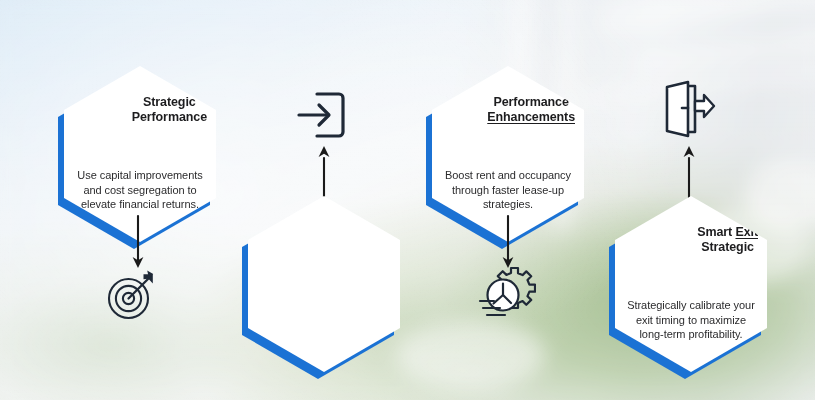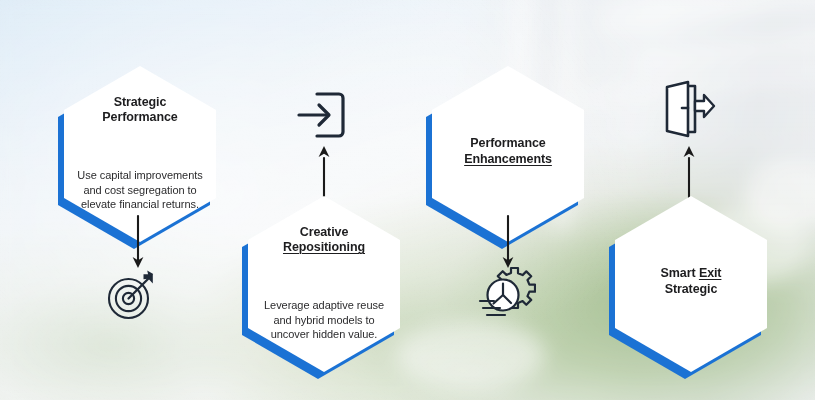--- a/index.html
+++ b/index.html
@@ -105,21 +105,21 @@
   .hex-face {
     position: absolute;
     left: 0;
     top: 0;
     width: 152px;
     height: 176px;
     background: #ffffff;
     clip-path: polygon(50% 0%, 100% 25%, 100% 75%, 50% 100%, 0% 75%, 0% 25%);
     display: flex;
     flex-direction: column;
-    align-items: center;
+    align-items: flex-end;
     justify-content: center;
     padding: 18px 9px 20px;
     text-align: center;
   }
   .hex-title {
     font-size: 12.5px;
     font-weight: bold;
     color: #1d1d1f;
     line-height: 1.22;
     letter-spacing: -0.1px;
@@ -216,35 +216,31 @@
   <div class="arrow" style="left:316px; top:146px;">
     <svg width="16" height="56" viewBox="0 0 16 56" fill="none" aria-hidden="true">
       <path d="M8 56 V12" stroke="#1a1a1a" stroke-width="2.1" stroke-linecap="round"></path>
       <path d="M8 0 L13.4 11 L8 7.8 L2.6 11 Z" fill="#1a1a1a"></path>
     </svg>
   </div>
 
   <div class="hex-card" style="left:248px; top:196px;">
     <div class="hex-accent"></div>
     <div class="hex-face">
-      <div class="hex-title">
-        <span>Creative</span><br>
-        <span class="u">Repositioning</span>
-      </div>
-      <div class="hex-body">Leverage adaptive reuse and hybrid models to uncover hidden value.</div>
     </div>
   </div>
 
   <div class="hex-card" style="left:432px; top:66px;">
     <div class="hex-accent"></div>
     <div class="hex-face">
       <div class="hex-title">
         <span>Performance</span><br>
         <span class="u">Enhancements</span>
       </div>
+      <div class="hex-body">Boost rent and occupancy through faster lease-up strategies.</div>
     </div>
   </div>
 
   <div class="arrow" style="left:500px; top:216px;">
     <svg width="16" height="54" viewBox="0 0 16 54" fill="none" aria-hidden="true">
       <path d="M8 0 V44" stroke="#1a1a1a" stroke-width="2.1" stroke-linecap="round"></path>
       <path d="M8 52 L2.6 41 L8 44.2 L13.4 41 Z" fill="#1a1a1a"></path>
     </svg>
   </div>
 
@@ -283,16 +279,17 @@
     </svg>
   </div>
 
   <div class="hex-card" style="left:615px; top:196px;">
     <div class="hex-accent"></div>
     <div class="hex-face">
       <div class="hex-title">
         <span>Smart </span><span class="u">Exit</span><br>
         <span>Strategic</span>
       </div>
+      <div class="hex-body">Strategically calibrate your exit timing to maximize long-term profitability.</div>
     </div>
   </div>
 
 </div>
 
 </body></html>

